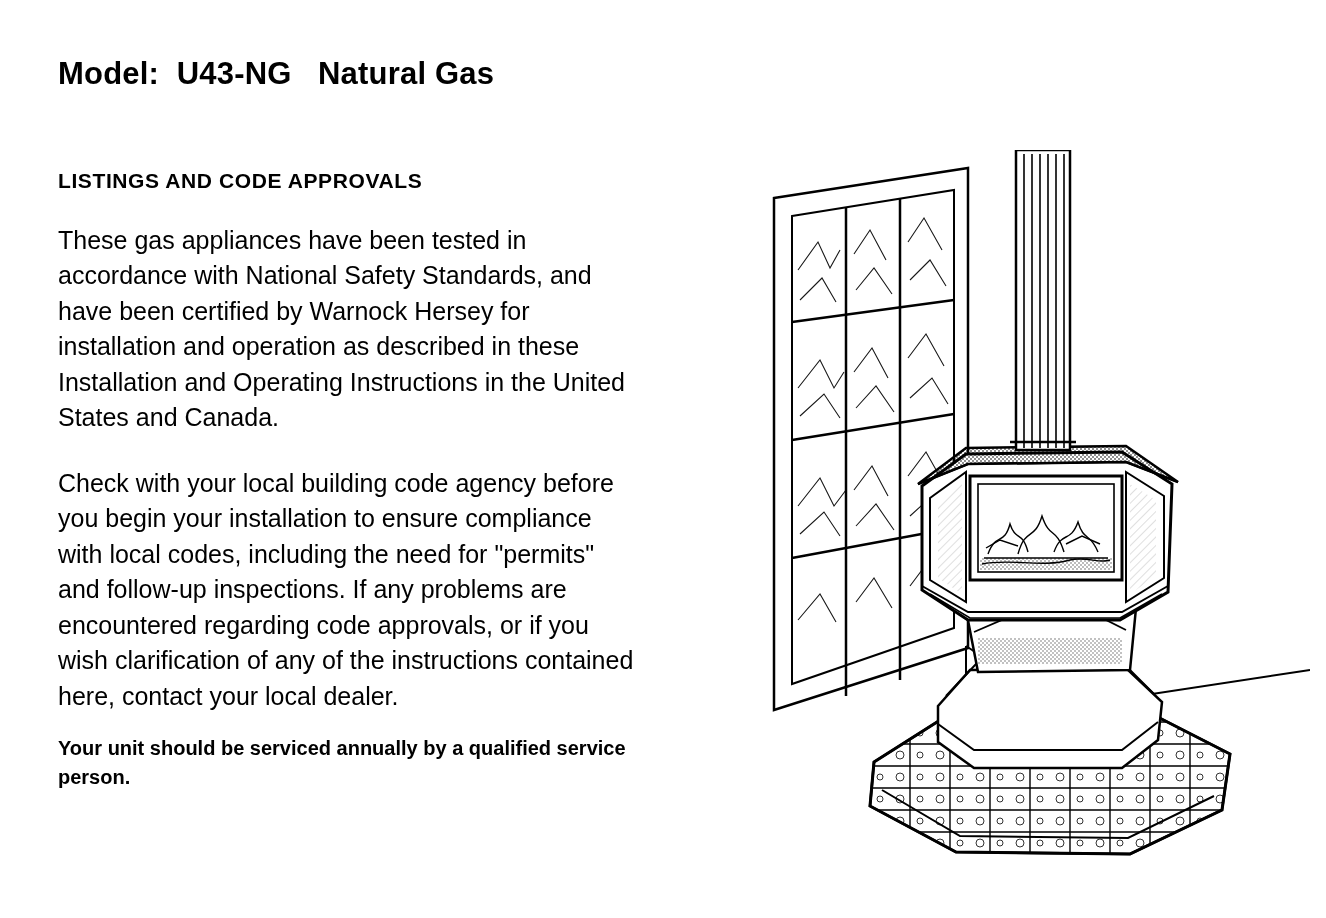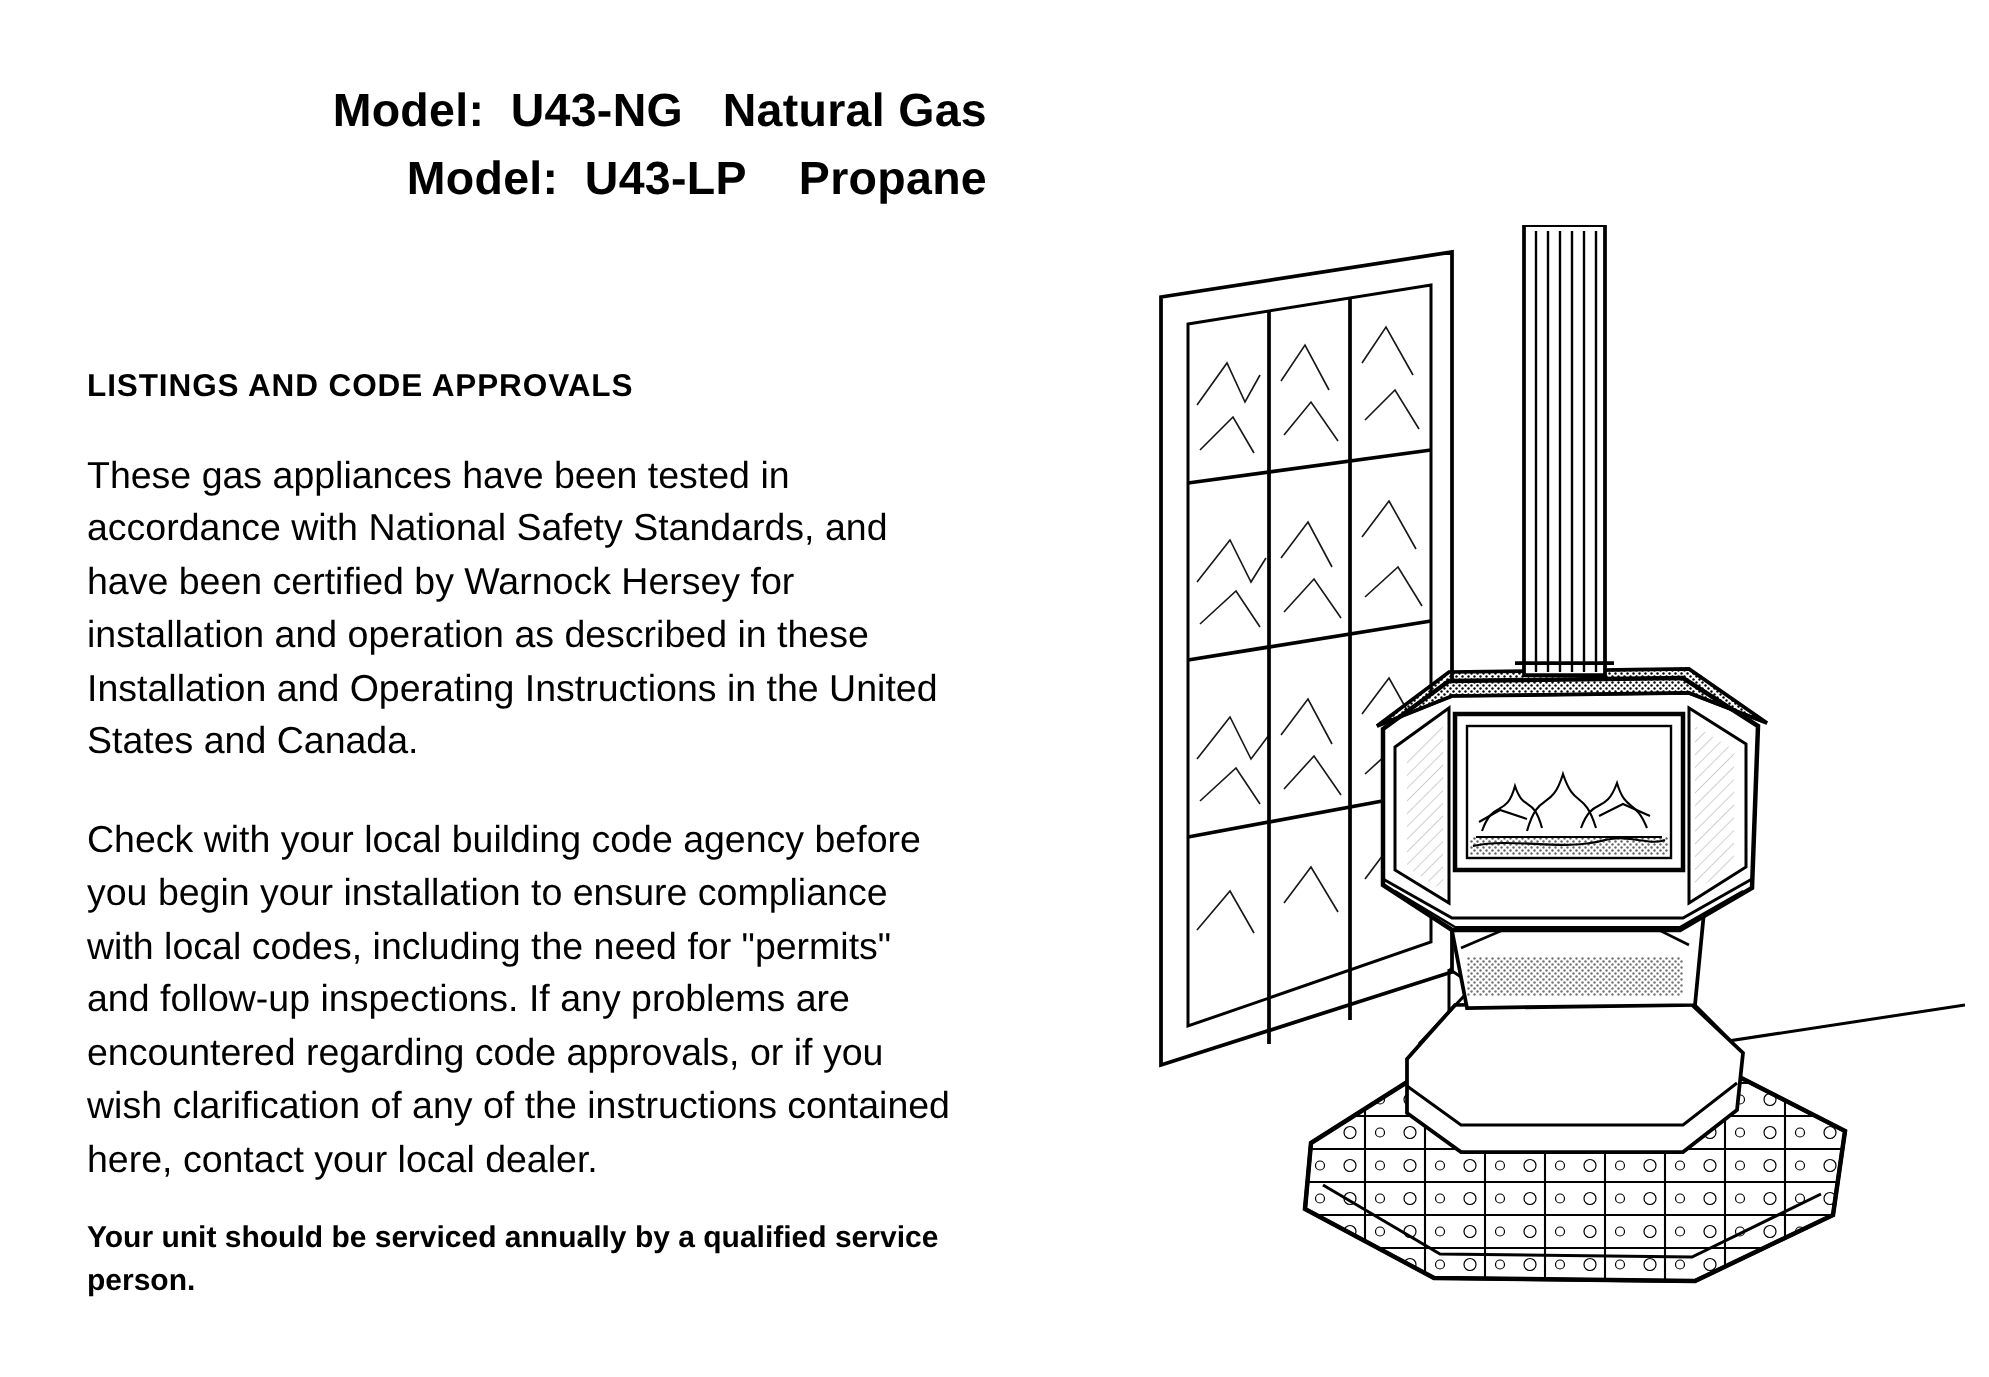--- a/index.html
+++ b/index.html
@@ -28,27 +28,26 @@
   }
   .model-lines {
     margin: 0 0 0 0;
   }
   .model-line {
     font-size: 31px;
     font-weight: bold;
     letter-spacing: 0.2px;
     line-height: 1.45;
     white-space: pre;
-    text-align: right;
   }
   .section-heading {
     font-size: 21px;
     font-weight: bold;
     letter-spacing: 0.6px;
-    margin-top: 104px;
+    margin-top: 72px;
     margin-bottom: 0;
   }
   .body-para {
     font-size: 25px;
     line-height: 1.42;
     margin-top: 30px;
     margin-bottom: 0;
     width: 580px;
   }
   .body-para.wide {
@@ -73,21 +72,20 @@
 </style>
 </head>
 <body>
 
 <div class="page">
 
   <div class="text-column">
 
     <div class="model-lines">
       <div class="model-line">Model:  U43-NG   Natural Gas</div>
-      <div class="model-line">Model:  U43-LP    Propane</div>
     </div>
 
     <div class="section-heading">LISTINGS AND CODE APPROVALS</div>
 
     <p class="body-para">These gas appliances have been tested in accordance with National Safety Standards, and have been certified by Warnock Hersey for installation and operation as described in these Installation and Operating Instructions in the United States and Canada.</p>
 
     <p class="body-para wide">Check with your local building code agency before you begin your installation to ensure compliance with local codes, including the need for "permits" and follow-up inspections. If any problems are encountered regarding code approvals, or if you wish clarification of any of the instructions contained here, contact your local dealer.</p>
 
     <p class="bold-note">Your unit should be serviced annually by a qualified service person.</p>
 

